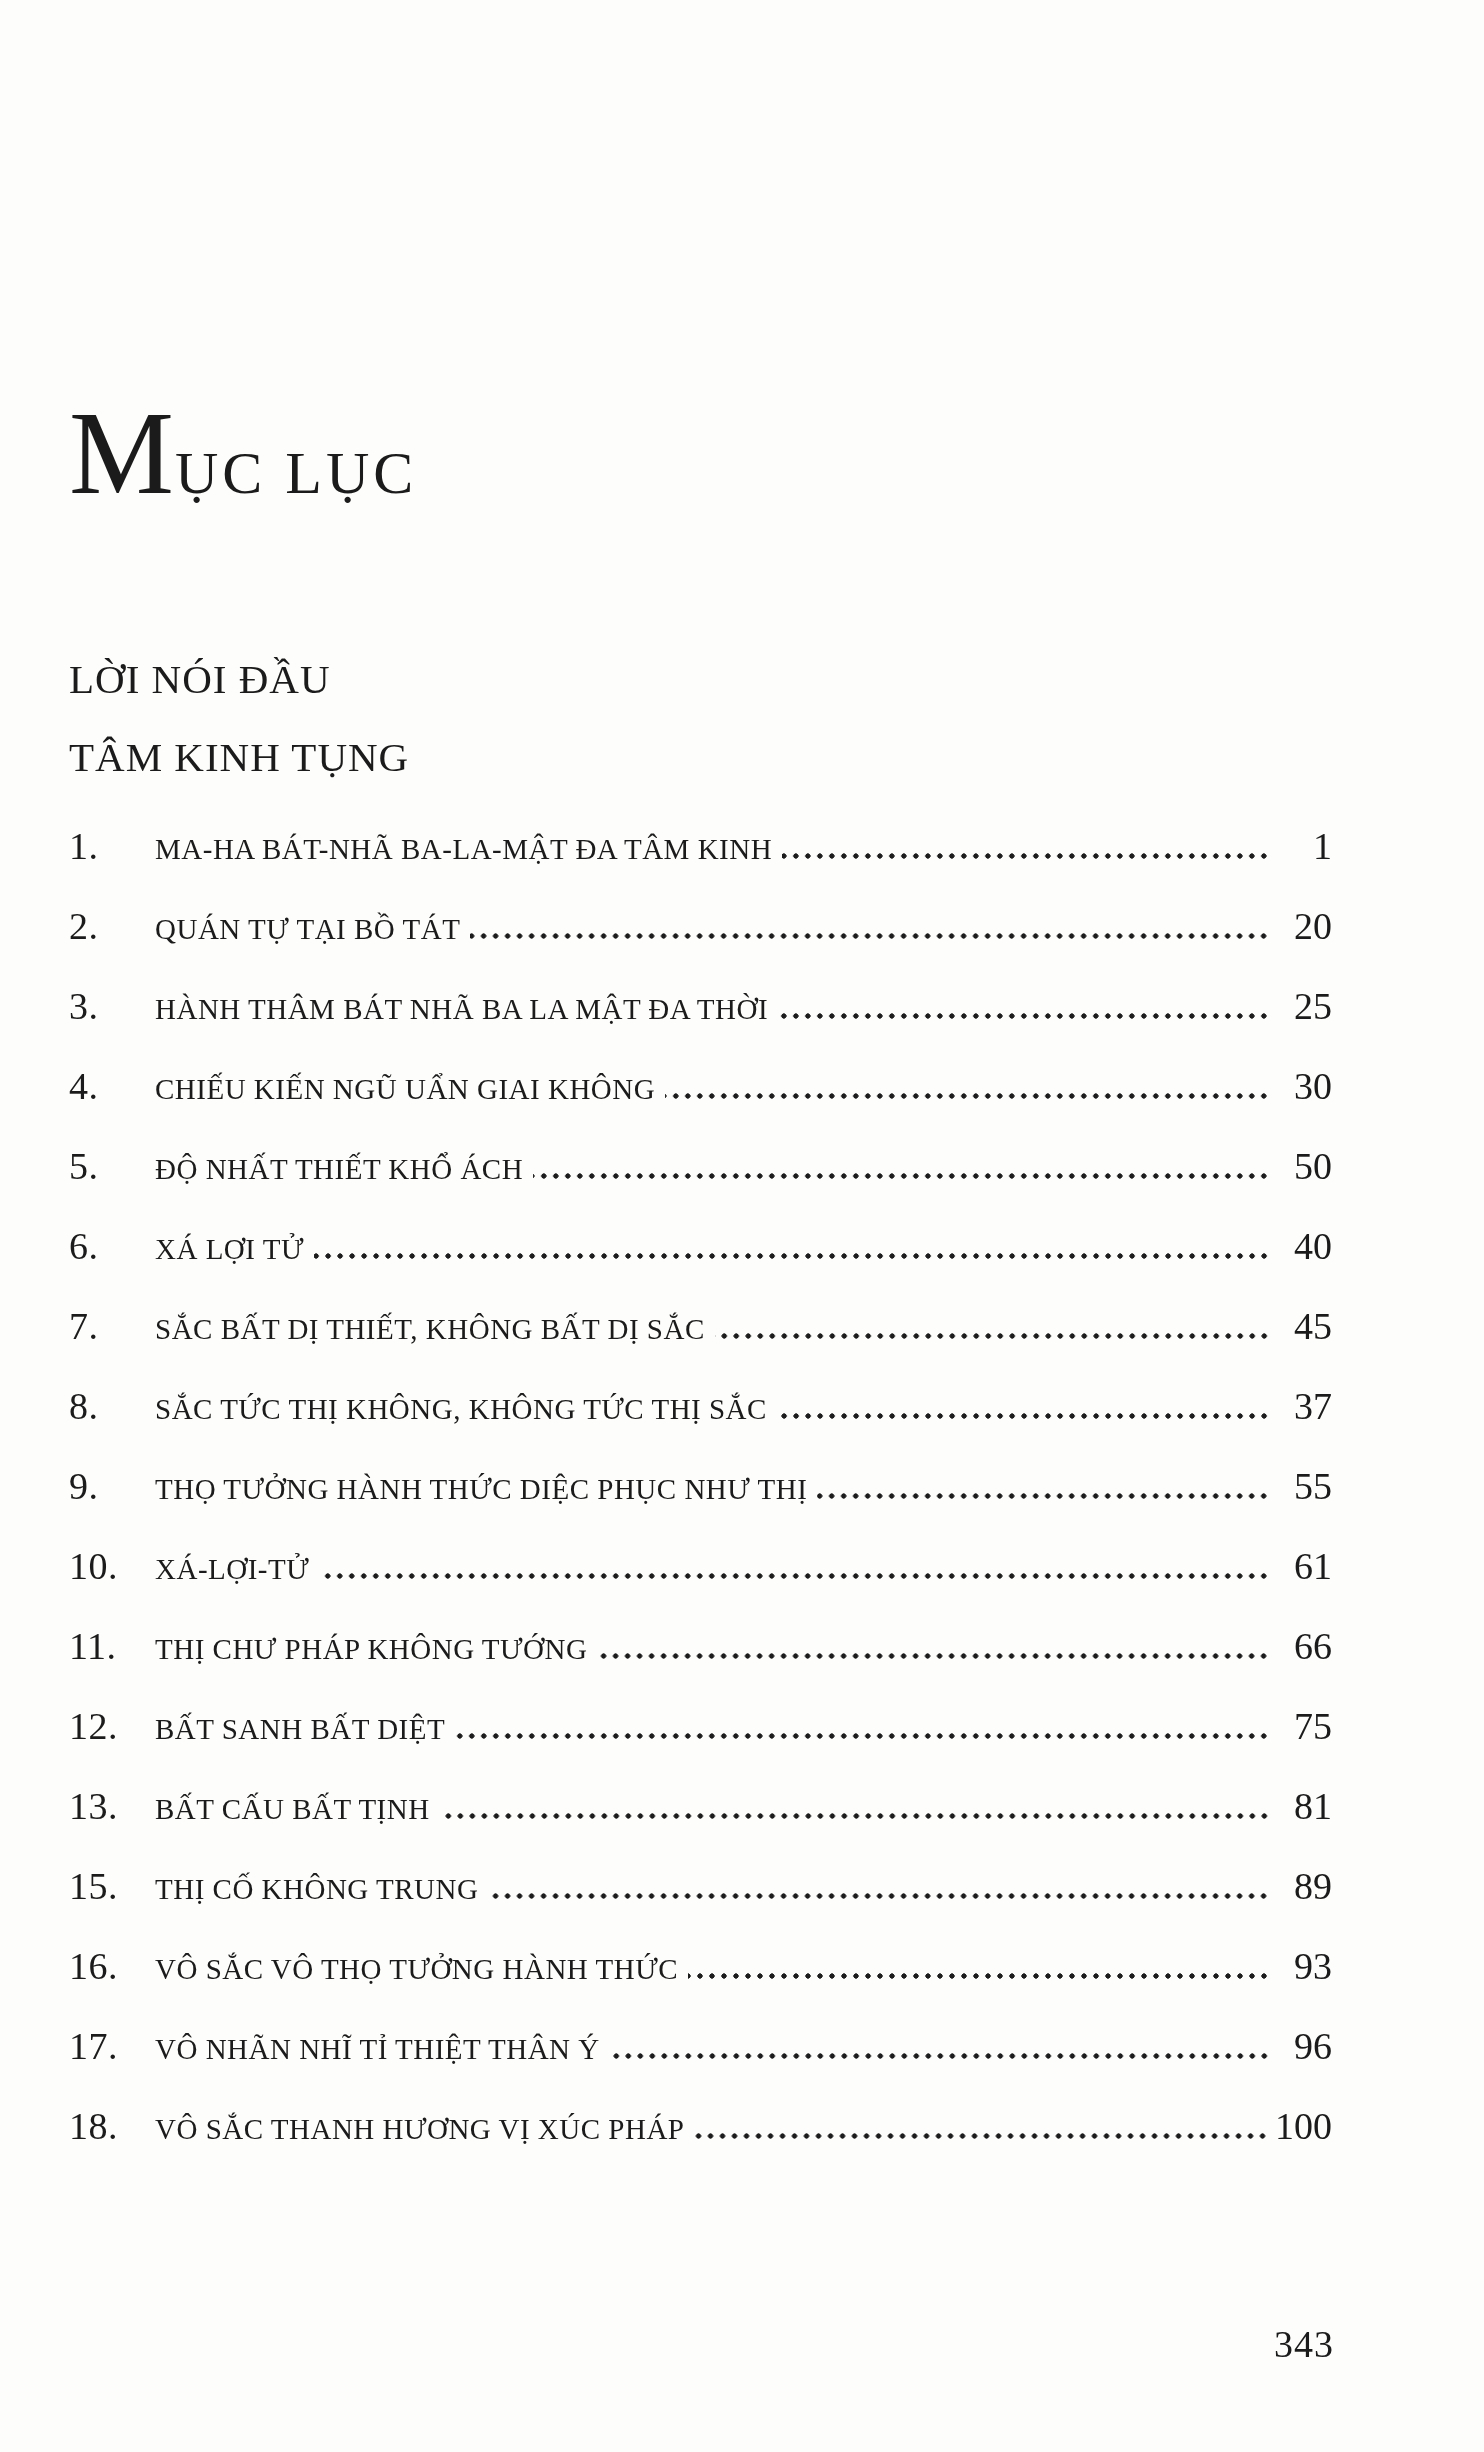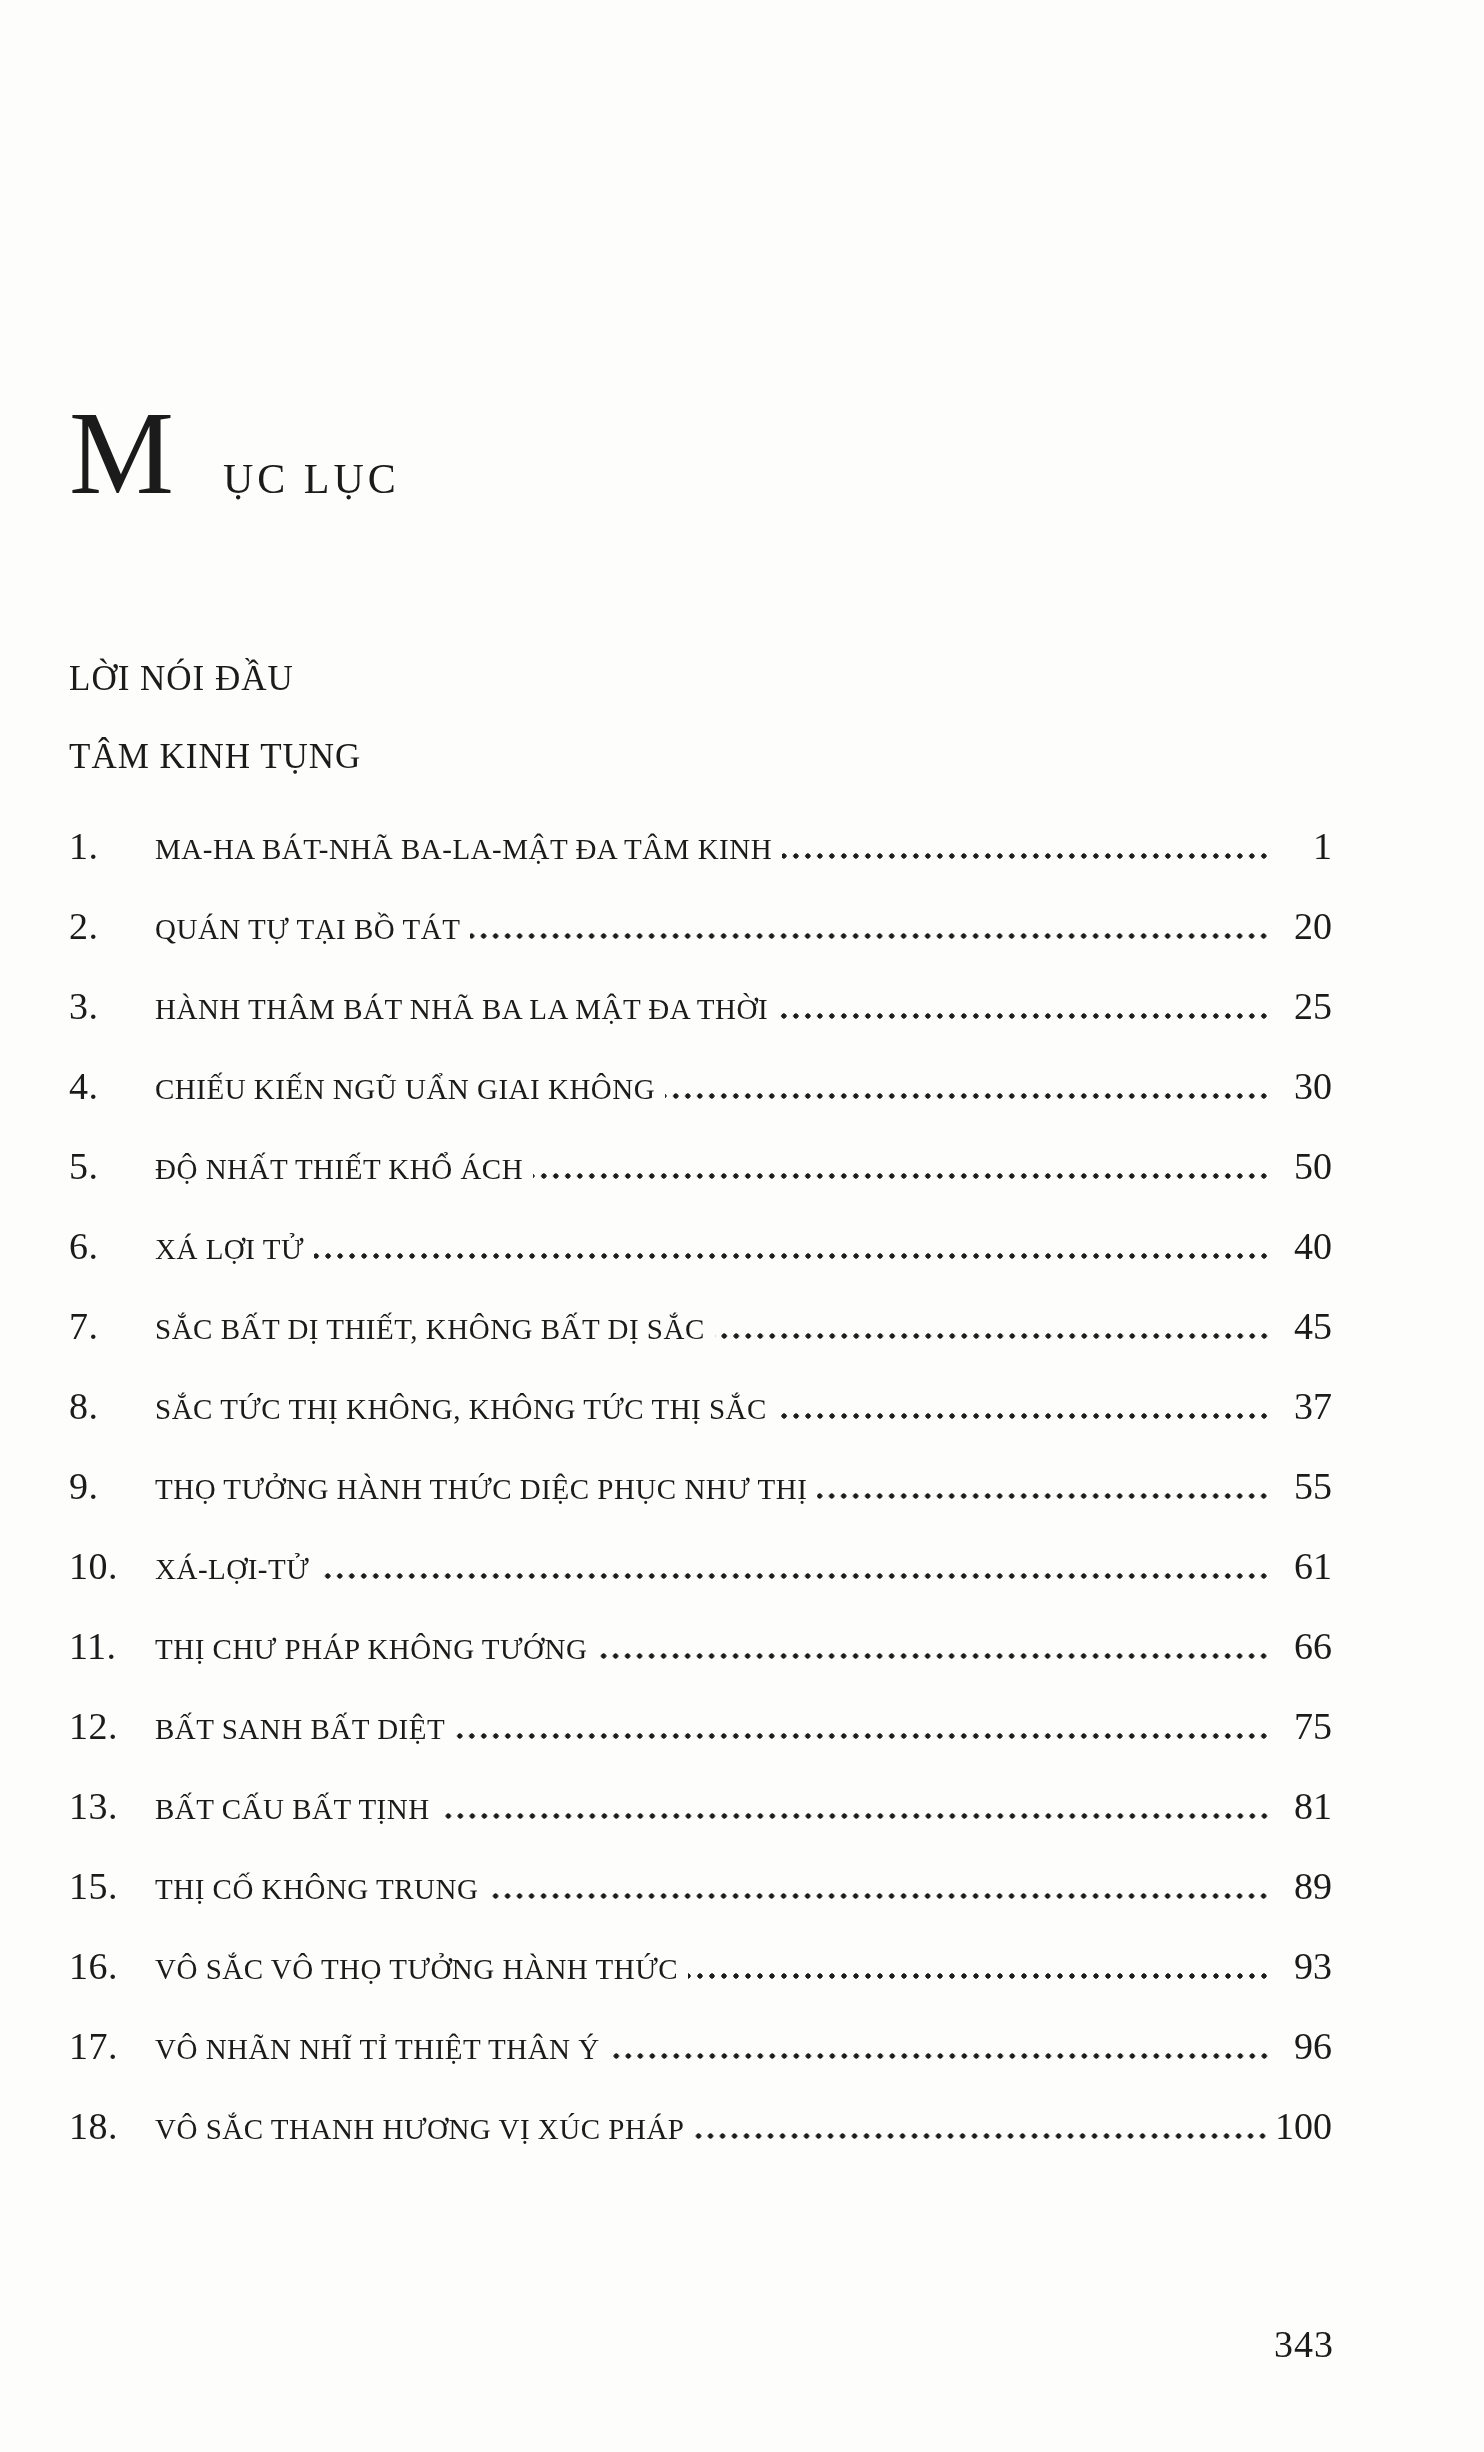--- a/index.html
+++ b/index.html
@@ -22,29 +22,28 @@
     top: 395px;
     white-space: nowrap;
     font-weight: 400;
   }
   .title-initial {
     font-size: 118px;
     line-height: 1;
     letter-spacing: 1px;
   }
   .title-rest {
-    font-size: 42px;
+    font-size: 60px;
     letter-spacing: 4px;
-    margin-left: 48px;
   }
   .front-matter {
     position: absolute;
     left: 69px;
     top: 640px;
-    font-size: 35px;
+    font-size: 41px;
     letter-spacing: 1px;
   }
   .front-line {
     line-height: 78px;
     white-space: nowrap;
   }
   .toc-list {
     position: absolute;
     left: 69px;
     top: 808px;

